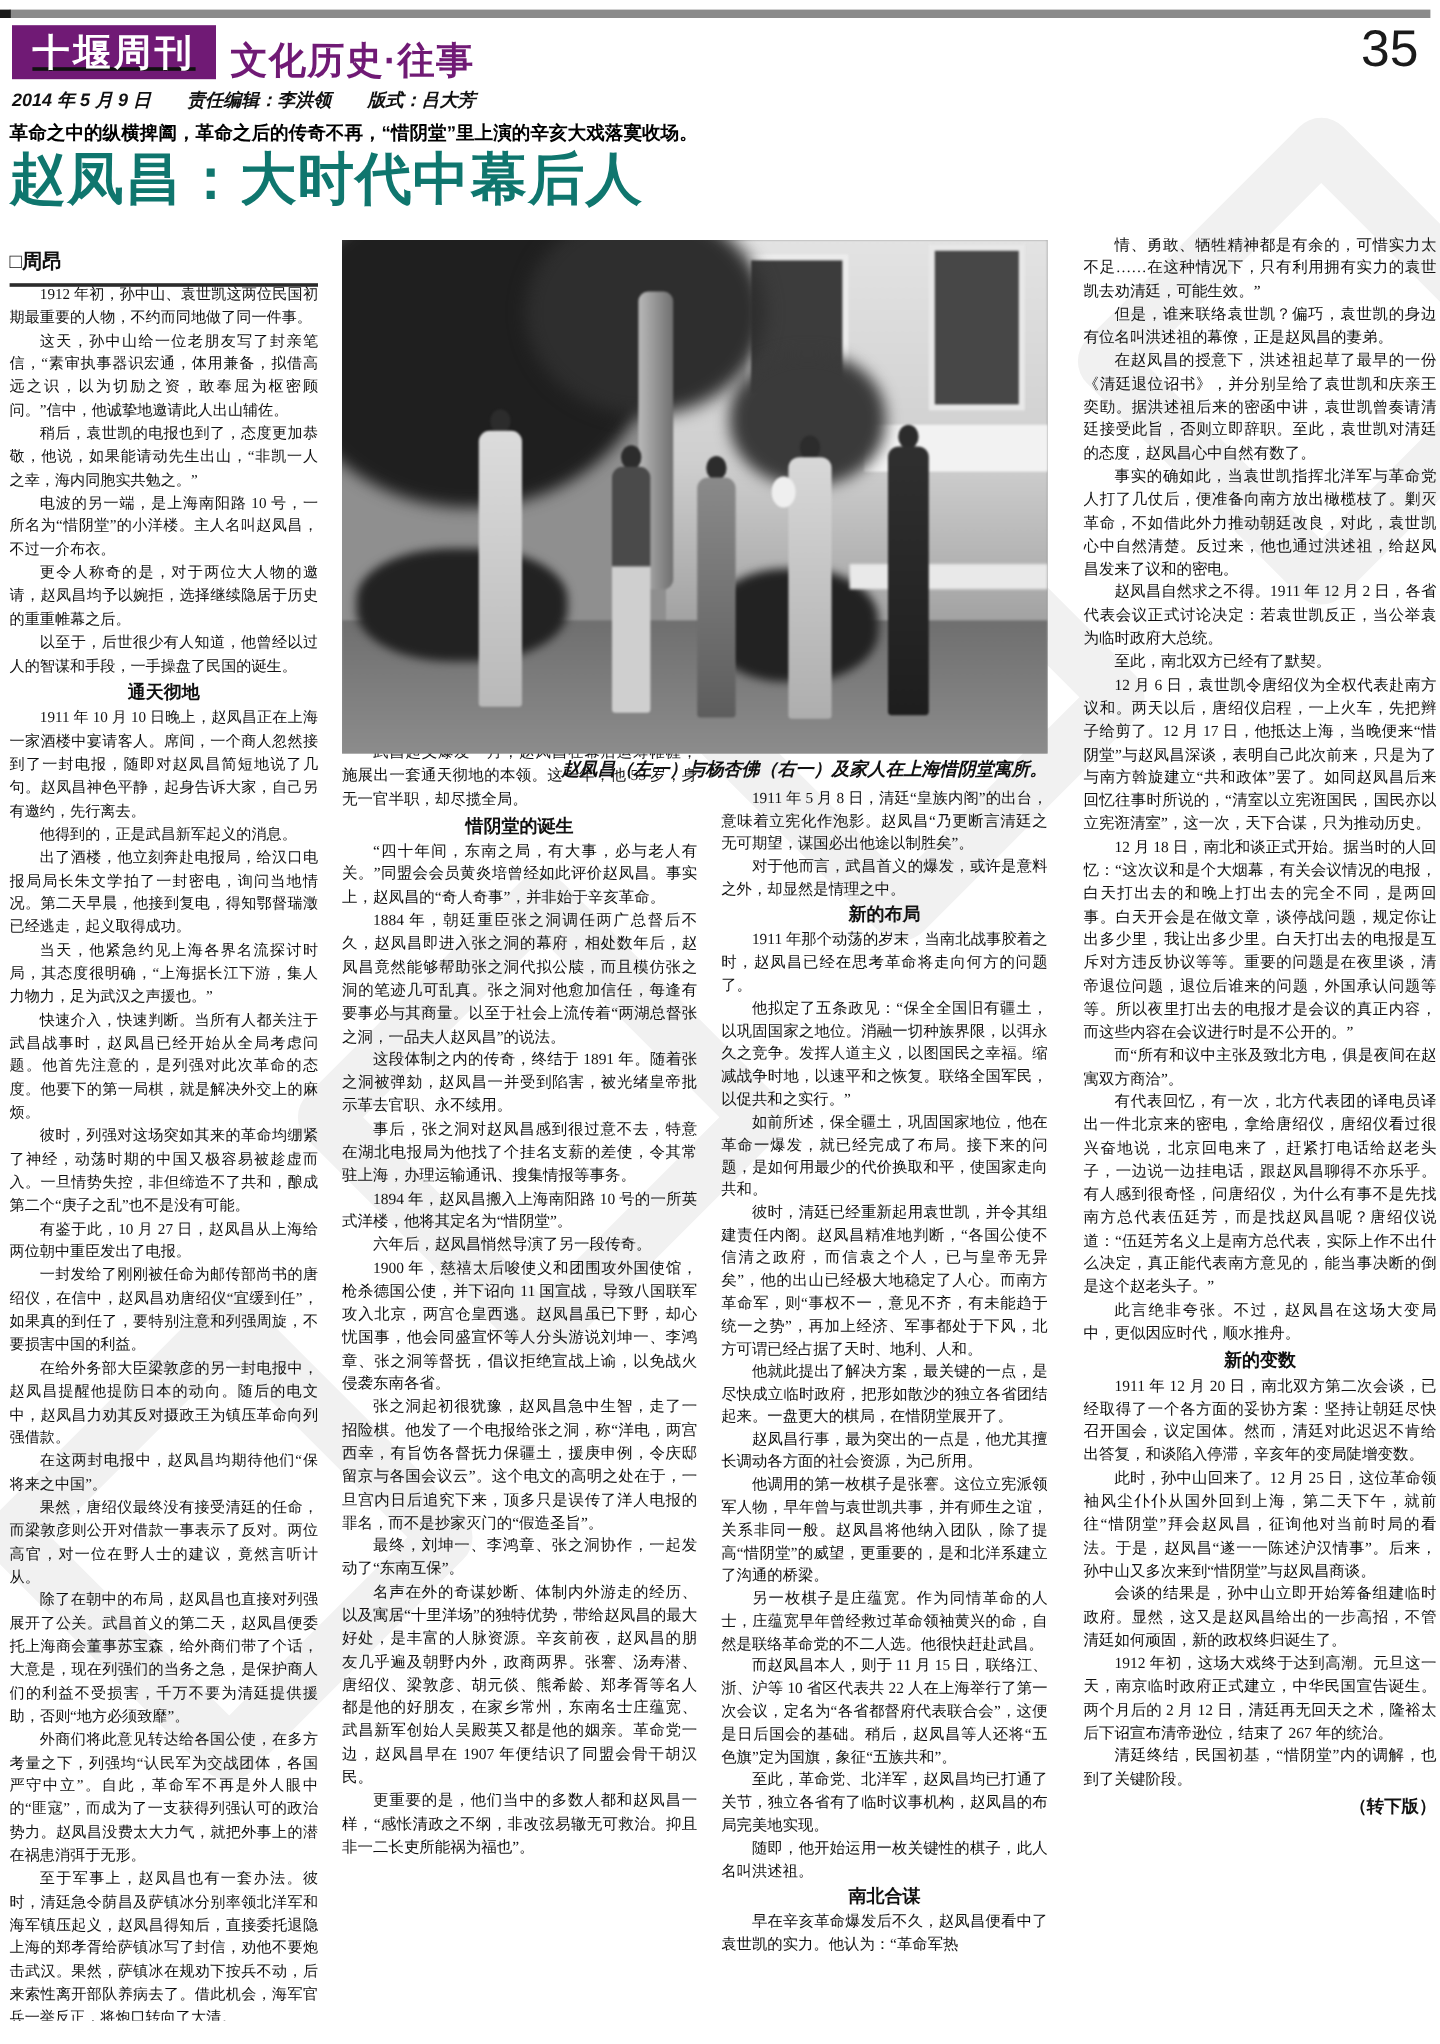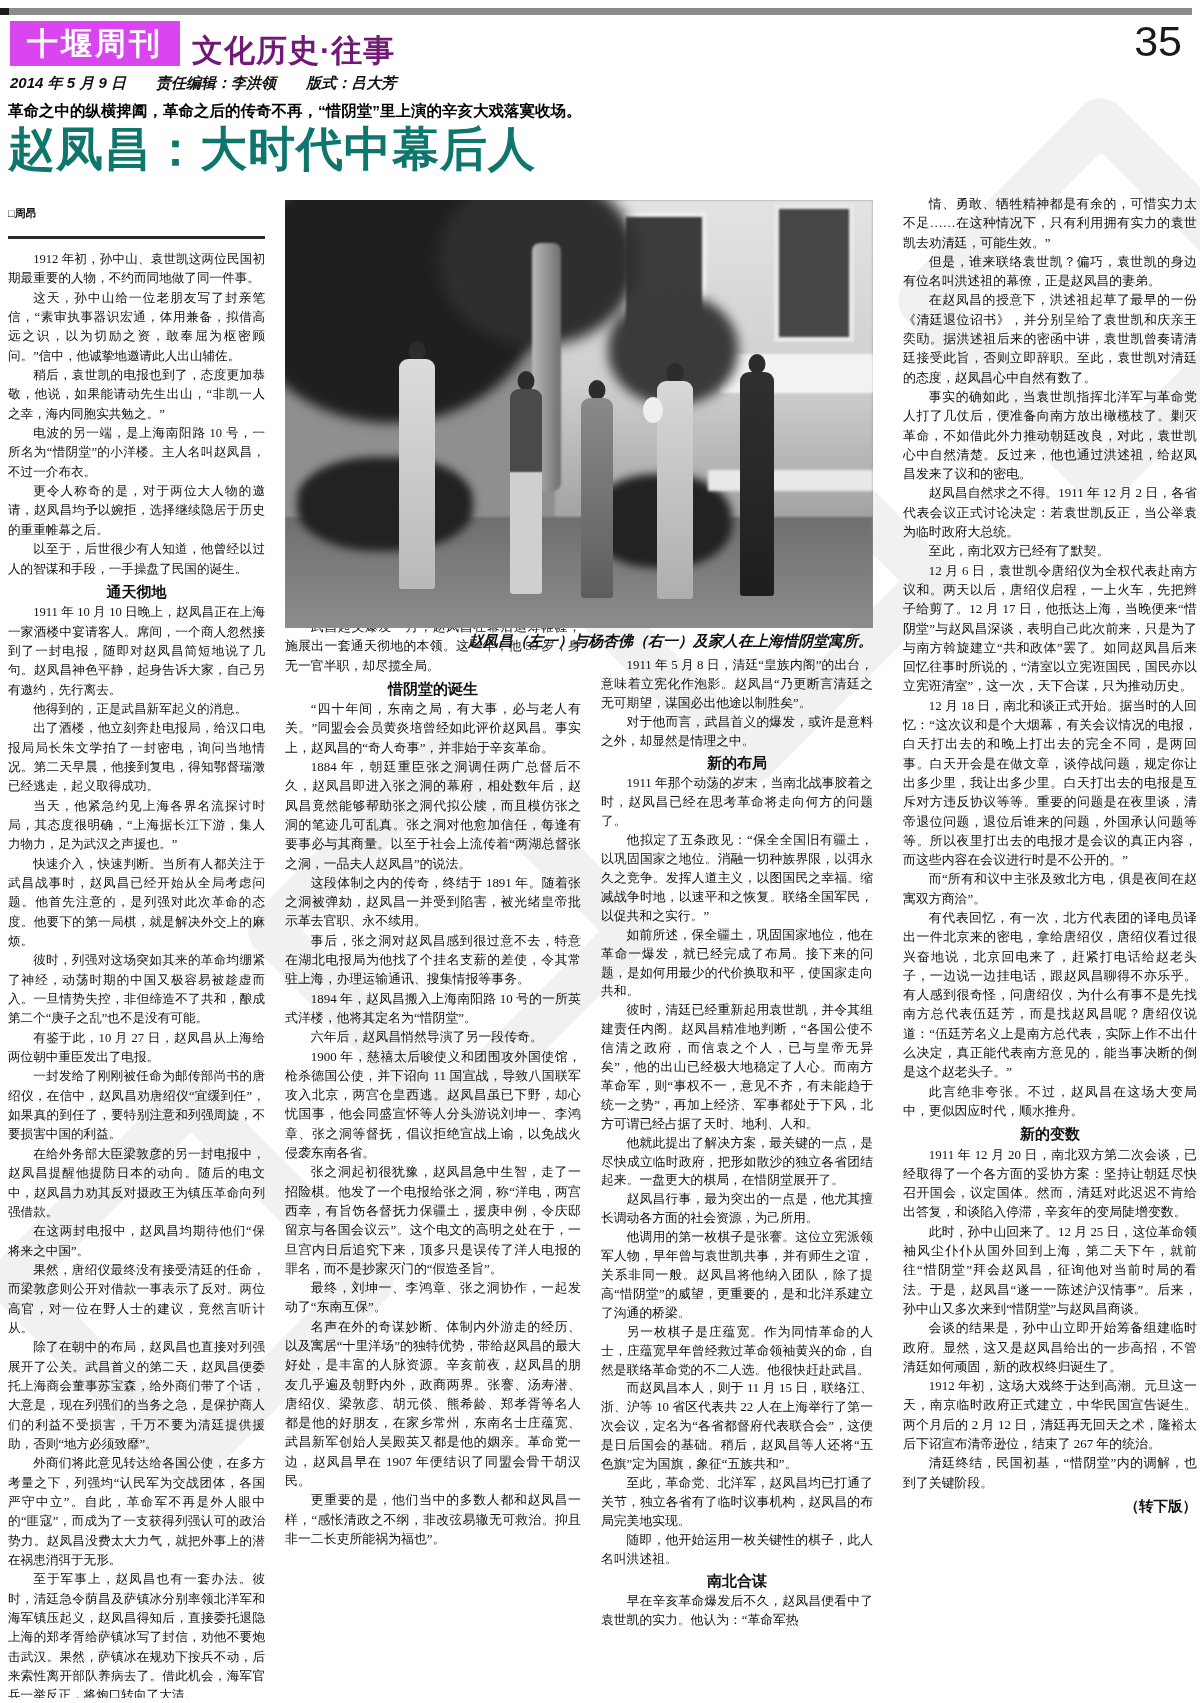--- a/index.html
+++ b/index.html
@@ -19,26 +19,26 @@
   .dateline span{margin-right:26px;}
   
   .teaser{position:absolute;left:8px;top:101px;font-family:"Liberation Sans","DejaVu Sans",sans-serif;
           font-weight:bold;font-size:15.5px;color:#000;}
   .headline{position:absolute;left:8px;top:118px;font-size:47px;font-weight:bold;letter-spacing:1px;color:#0f766e;
             font-family:"Liberation Serif","DejaVu Serif",serif;}
   
   .wm{position:absolute;border:46px solid #f1f1f1;width:210px;height:210px;transform:rotate(45deg);border-radius:26px;z-index:0;}
   
   .byline{position:absolute;left:8px;top:206px;font-family:"Liberation Sans","DejaVu Sans",sans-serif;
-          font-weight:bold;font-size:11px;z-index:2;}
+          font-weight:bold;font-size:17px;z-index:2;}
   .byline-rule{position:absolute;left:8px;top:236px;width:257px;height:3px;background:#2b2b2b;z-index:2;}
   
   .bodycol{position:absolute;text-align:justify;overflow:hidden;z-index:2;}
   .bodycol p{margin:0;text-indent:2em;}
-  .col1{left:8px;top:250px;width:257px;height:1448px;font-size:12.6px;line-height:19.35px;}
+  .col1{left:8px;top:236px;width:257px;height:1448px;font-size:12.6px;line-height:19.35px;}
   .col2{left:285px;top:618px;width:296px;height:1044px;font-size:12.9px;line-height:19.3px;}
   .col3{left:601px;top:656px;width:272px;height:1044px;font-size:12.8px;line-height:18.9px;}
   .col4{left:903px;top:195px;width:294px;height:1504px;font-size:12.9px;line-height:19.3px;}
   .in-head{font-family:"Liberation Sans","DejaVu Sans",sans-serif;font-weight:bold;font-size:15px;
            text-align:center;text-indent:0;margin:3px 0 2px 0;}
   .turn-marker{text-align:right;font-weight:bold;font-family:"Liberation Sans","DejaVu Sans",sans-serif;
                font-size:14.5px;margin-top:4px;}
   
   .photo{position:absolute;left:285px;top:200px;width:588px;height:428px;background:#8f8f8f;overflow:hidden;z-index:3;}
   .photo *{position:absolute;}
@@ -64,21 +64,21 @@
 
 <div class="page">
 
   <div class="wm" style="left:950px;top:150px;"></div>
   <div class="wm" style="left:600px;top:430px;"></div>
   <div class="wm" style="left:300px;top:780px;"></div>
   <div class="wm" style="left:40px;top:1130px;"></div>
 
   <div class="topbar"></div>
   <div class="topbar-tick"></div>
-  <div class="masthead" style="background:#d946ef;">
+  <div class="masthead" style="background:#701a75;text-decoration:underline;">
     <span>十堰周刊</span>
   </div>
   <div class="section-title">文化历史·往事</div>
   <div class="page-number">35</div>
   <div class="dateline">
     <span>2014 年 5 月 9 日</span>
     <span>责任编辑：李洪领</span>
     <span>版式：吕大芳</span>
   </div>
 

